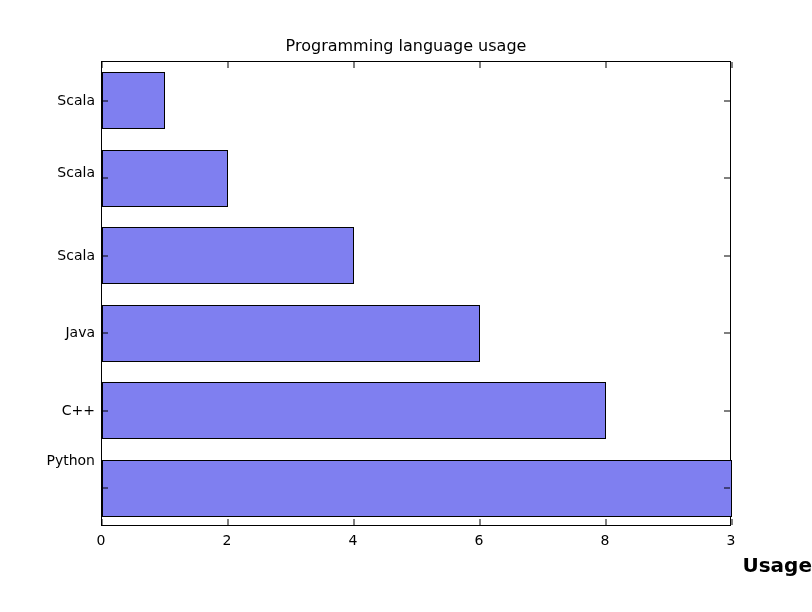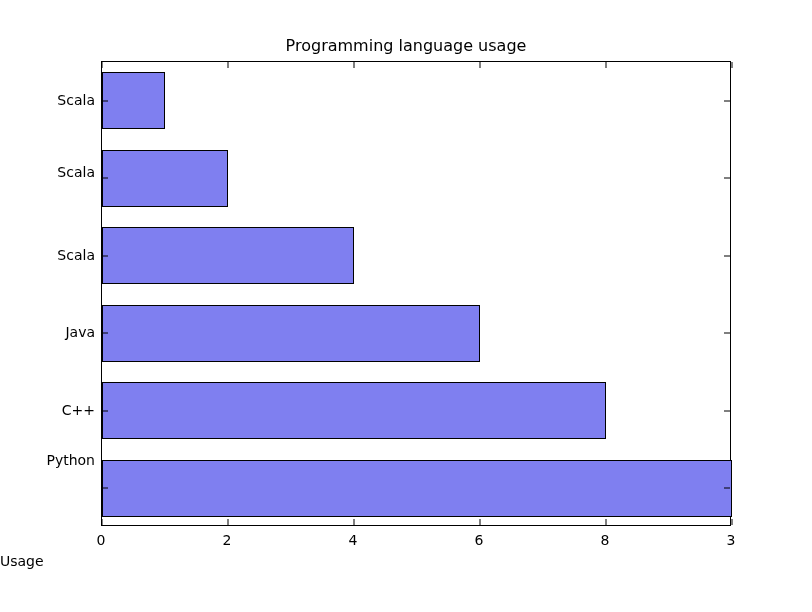--- a/index.html
+++ b/index.html
@@ -70,22 +70,23 @@
     text-align: right;
     left: 10px;
     font-size: 14px;
     transform: translateY(-50%);
   }
   .xlabel {
     position: absolute;
     top: 553px;
     left: 0;
     width: 812px;
-    text-align: left;
-    font-size: 14px;
+    text-align: right;
+    font-size: 20px;
+    font-weight: bold;
   }
 </style>
 </head>
 <body>
 
 <div class="figure">
 
   <div class="title">Programming language usage</div>
 
   <div class="axes" id="axes">

